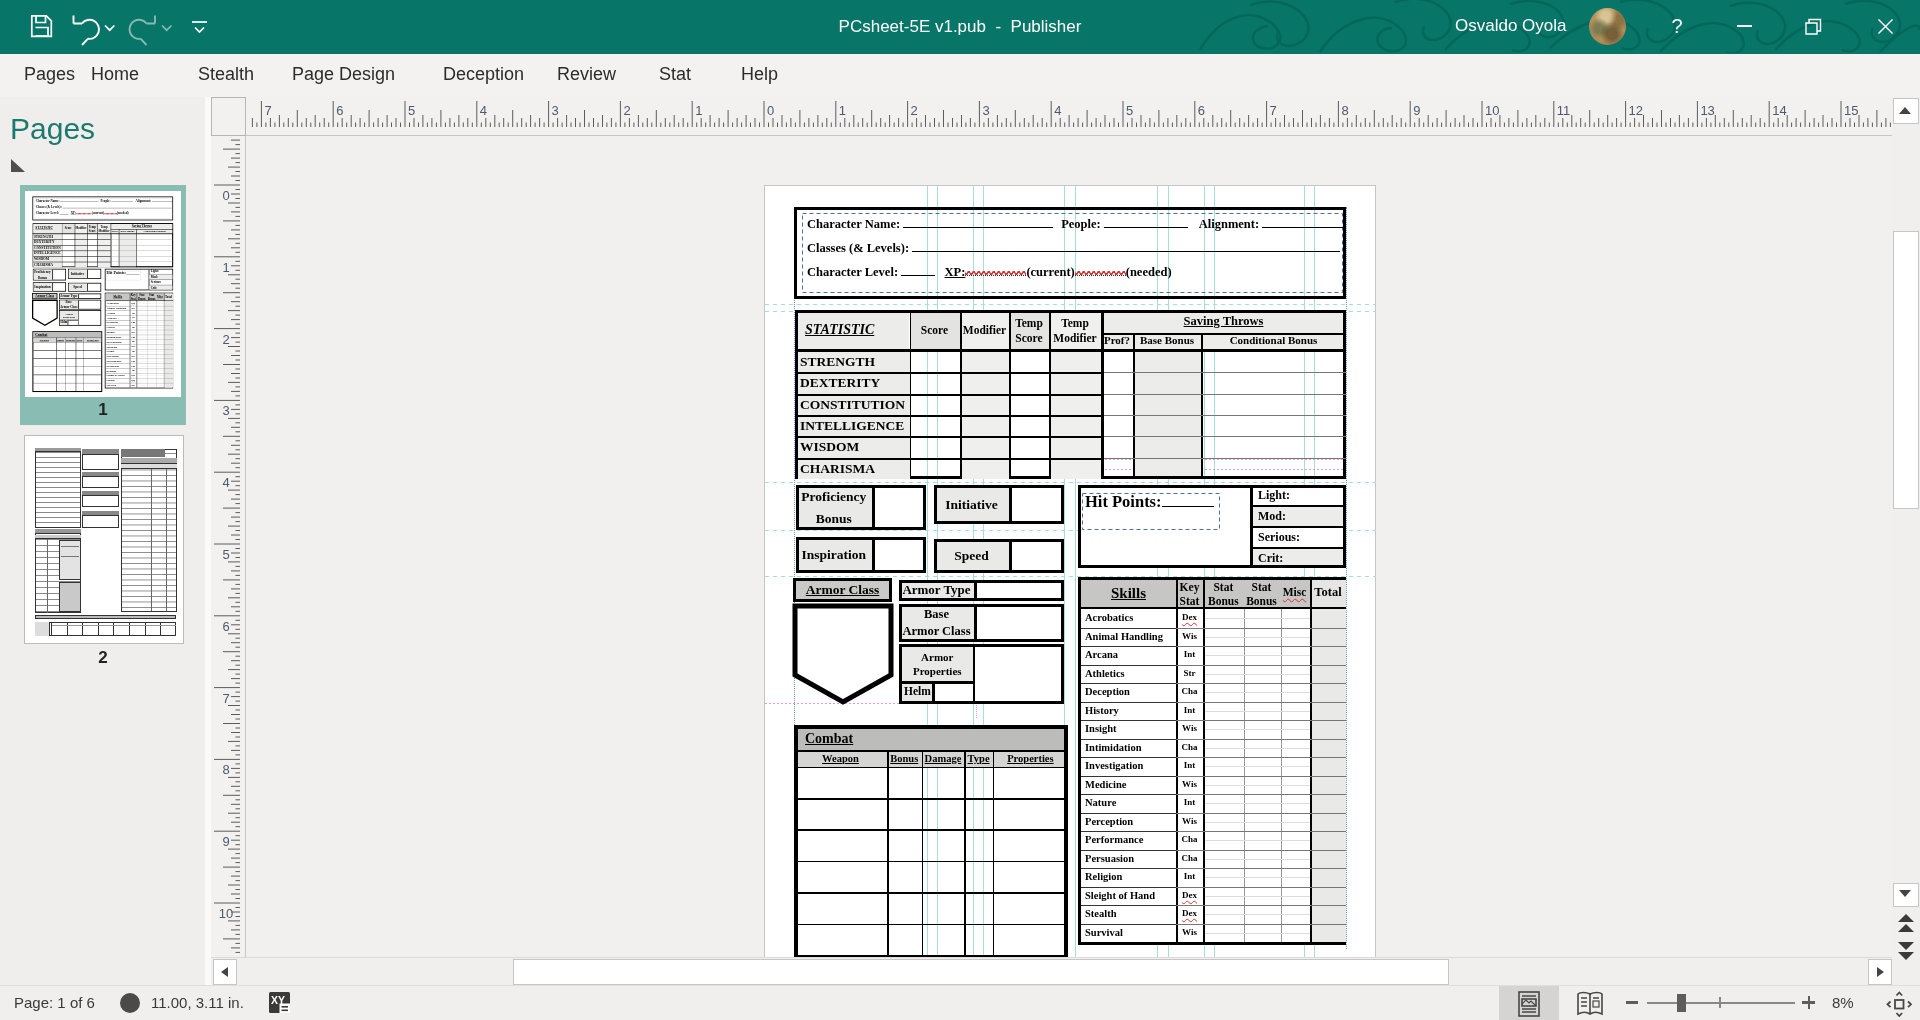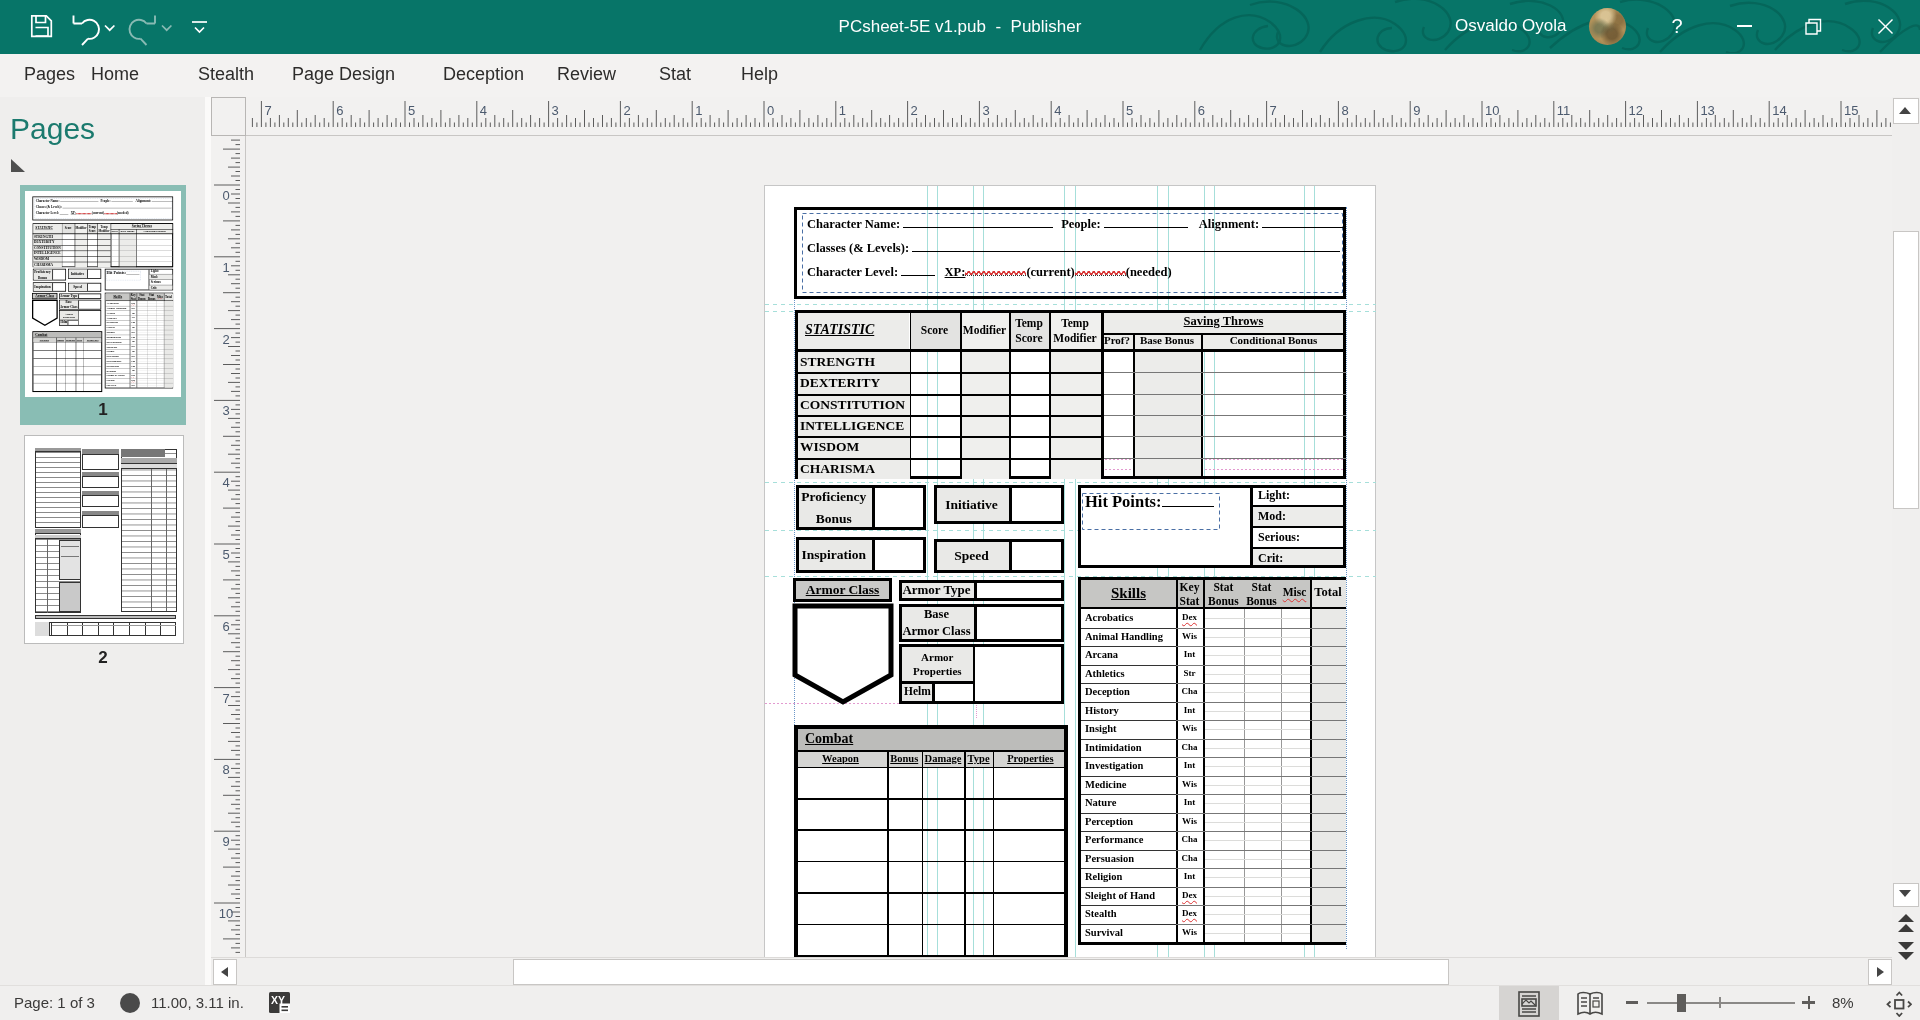--- a/index.html
+++ b/index.html
@@ -1275,21 +1275,21 @@
     </svg>
   <svg class="abs" style="left:4px;top:841px" width="20" height="24">
       <g fill="#3b3a39">
         <path d="M2,4 L10,12 L18,4 z"></path>
         <path d="M2,14 L10,22 L18,14 z"></path>
       </g>
     </svg>
 </div>
 
 <div class="abs" style="left:0;top:985px;width:1920px;height:35px;background:#f0efee;border-top:1px solid #e1dfdd;color:#3b3a39;font-size:15px">
-<span class="abs" style="left:14px;top:8px">Page: 1 of 3</span>
+<span class="abs" style="left:14px;top:8px">Page: 1 of 6</span>
 <span class="abs" style="left:120px;top:7px;width:20px;height:20px;border-radius:50%;background:#4a4a4a"></span>
 <span class="abs" style="left:151px;top:8px">11.00, 3.11 in.</span>
 <svg class="abs" style="left:269px;top:6px" width="22" height="22">
       <rect x="0" y="0" width="21" height="21" rx="1.5" fill="#3b3a39"></rect>
       <text x="2" y="12" font-size="10.5" font-weight="bold" fill="#fff" font-family="Liberation Sans">XY</text>
       <rect x="10.5" y="11.5" width="10.5" height="9.5" fill="#fff"></rect>
       <rect x="12.5" y="14" width="6.5" height="1.6" fill="#3b3a39"></rect>
       <rect x="12.5" y="17.5" width="6.5" height="1.6" fill="#3b3a39"></rect>
     </svg>
 <div class="abs" style="left:1499px;top:0;width:60px;height:35px;background:#d6d4d2"></div>

